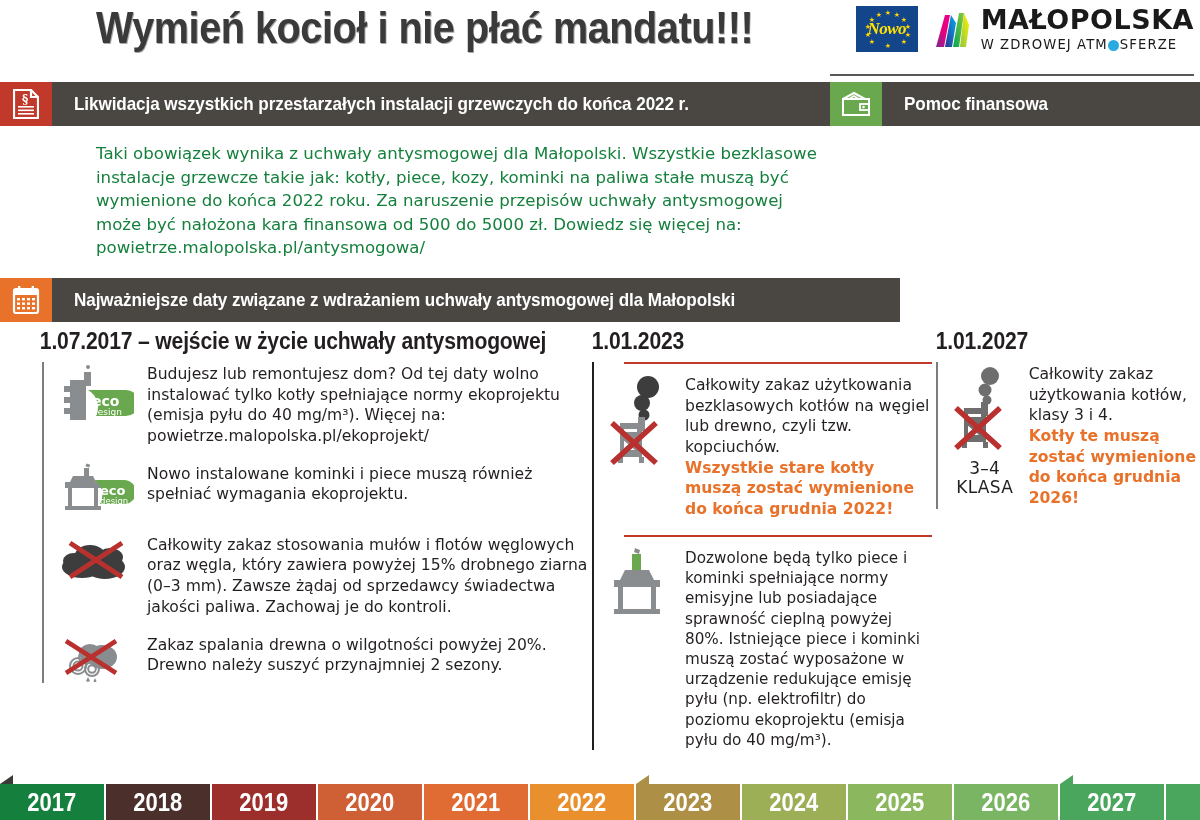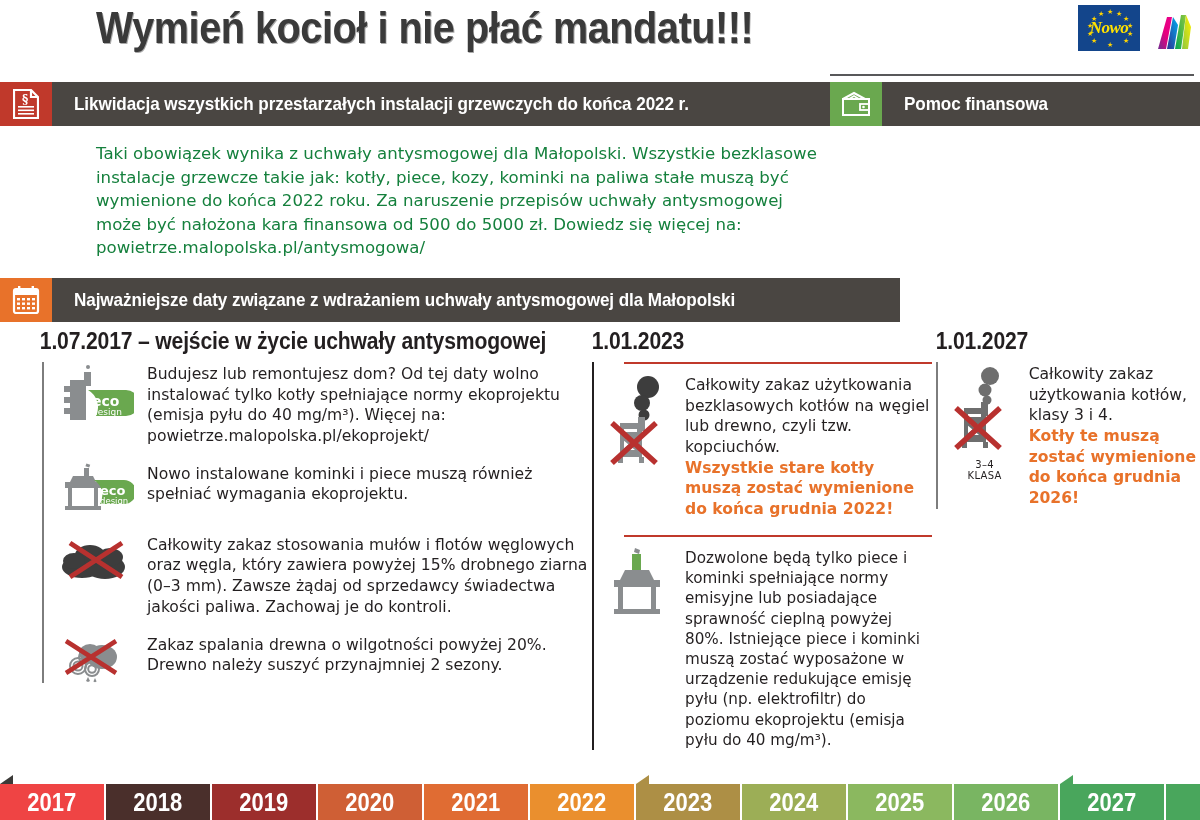--- a/index.html
+++ b/index.html
@@ -109,21 +109,21 @@
     font-size: 15.6px; line-height: 1.33; color: #231f20;
     font-family: "DejaVu Sans", sans-serif; padding-top: 2px;
   }
   .item-text.sm { font-size: 15.2px; }
   .hl { color: #e8722a; font-weight: bold; }
 
   .red-rule { height: 2px; background: #c0392b; margin: 5px 0 9px 4px; }
   .col2 .red-rule { margin-left: 14px; }
 
   .klasa-label {
-    text-align: center; font-size: 10px; line-height: 1.15;
+    text-align: center; font-size: 17px; line-height: 1.15;
     color: #231f20; font-family: "DejaVu Sans", sans-serif;
     margin-top: 1px; letter-spacing: 0.3px;
   }
 
   
   .years {
     position: absolute; left: 0; bottom: 0; width: 1200px; height: 36px;
     display: flex; align-items: stretch;
   }
   .year-chip {
@@ -182,20 +182,28 @@
           <linearGradient id="g4" x1="0" y1="1" x2="1" y2="0">
             <stop offset="0" stop-color="#8dc63f"></stop>
               <stop offset="1" stop-color="#fff200"></stop>
           </linearGradient>
         </defs>
         <polygon points="0,42 8,42 14,10 9,10" fill="url(#g1)"></polygon>
         <polygon points="9,42 16,42 20,18 15,10" fill="url(#g2)"></polygon>
         <polygon points="17,42 23,42 28,8 23,8" fill="url(#g3)"></polygon>
         <polygon points="24,42 30,42 33,20 28,8" fill="url(#g4)"></polygon>
       </svg>
+      <div class="mlp-text">
+        <div class="mlp-line1">MAŁOPOLSKA</div>
+        <div class="mlp-line2">
+          <span>W ZDROWEJ ATM</span>
+          <span class="atm-o"></span>
+          <span>SFERZE</span>
+        </div>
+      </div>
     </div>
   </div>
   <div class="hdr-rule"></div>
 </div>
 
 <div style="display:flex;">
   <div style="width:830px;">
     <div class="sec-head">
       <div class="sec-icon red">
         <svg width="26" height="30" viewBox="0 0 26 30">
@@ -429,21 +437,21 @@
           <span>Całkowity zakaz użytkowania kotłów, klasy 3 i 4.</span><br>
           <span class="hl">Kotły te muszą zostać wymienione do końca grudnia 2026!</span>
         </div>
       </div>
     </div>
   </div>
 
 </div>
 
 <div class="years" id="years-bar">
-    <div class="year-chip" style="background: #ef4444; width: 106px;">
+    <div class="year-chip" style="background: #15803d; width: 106px;">
       <span>2017</span>
       <div class="notch" style="border-bottom-color: rgb(59, 58, 56);"></div>
     </div>
     <div class="year-chip" style="background: rgb(74, 47, 43); width: 106px;">
       <span>2018</span>
     </div>
     <div class="year-chip" style="background: rgb(156, 46, 44); width: 106px;">
       <span>2019</span>
     </div>
     <div class="year-chip" style="background: rgb(207, 95, 53); width: 106px;">

